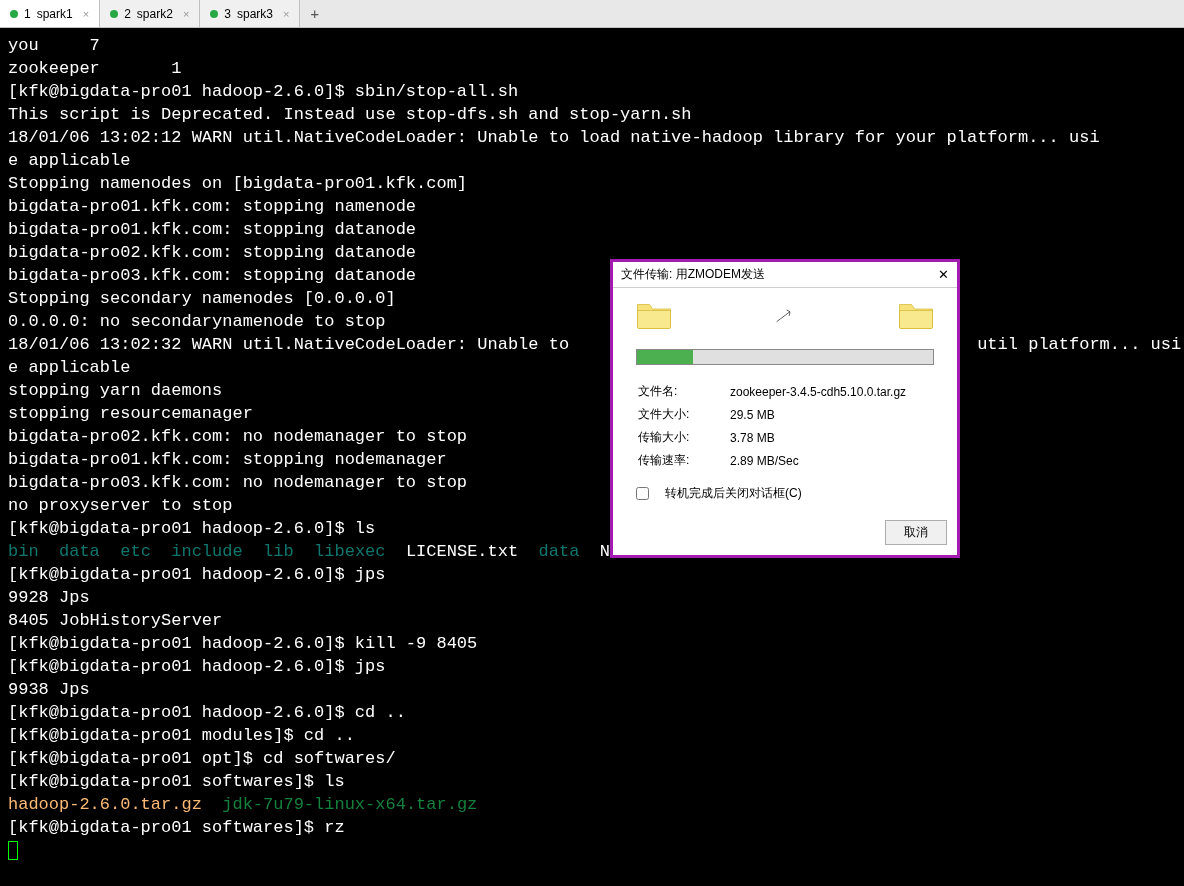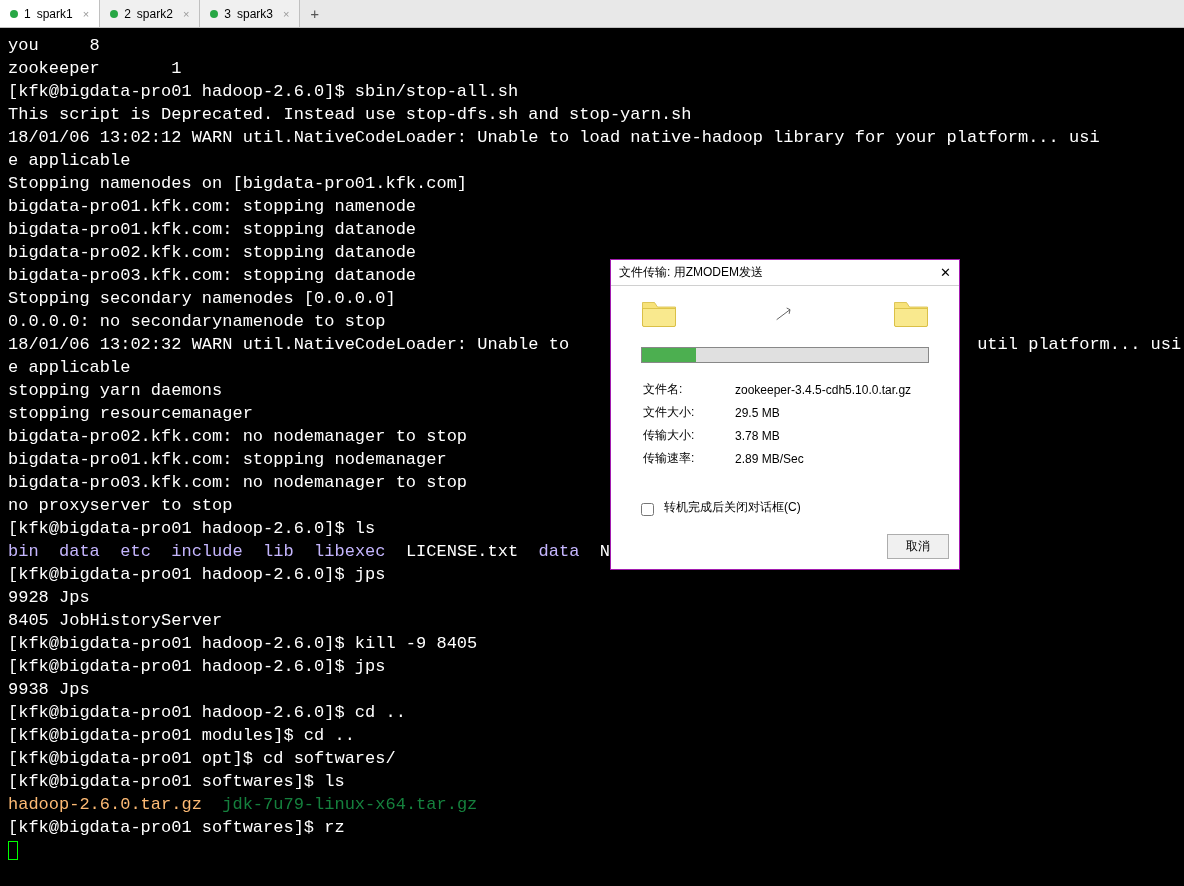--- a/index.html
+++ b/index.html
@@ -53,51 +53,51 @@
   background: #000;
   color: #fff;
   padding: 6px 8px;
   white-space: pre;
   font-size: 17px;
   line-height: 23px;
   letter-spacing: 0px;
   height: calc(100% - 28px);
   font-family: Consolas, "Courier New", monospace;
 }
-.cyan { color: #c4b5fd; }
+.cyan { color: #0f766e; }
 .red { color: #fdba74; }
 .green { color: #15803d; }
 .cursor-block {
   display: inline-block;
   width: 10px;
   height: 19px;
   border: 1px solid #00ff00;
   background: transparent;
   vertical-align: text-bottom;
 }
 .dialog {
   position: absolute;
   left: 610px;
   top: 259px;
   width: 350px;
   background: #fff;
-  border: 1px solid #a21caf;
+  border: 3px solid #a21caf;
   font-family: "Microsoft YaHei", Tahoma, sans-serif;
   font-size: 12px;
 }
 .dialog-title {
   display: flex;
   justify-content: space-between;
   align-items: center;
   padding: 4px 8px;
   background: #fff;
   border-bottom: 1px solid #d0d0d0;
 }
 .dialog-close { cursor: pointer; font-size: 13px; }
-.dialog-body { padding: 12px 30px; }
+.dialog-body { padding: 12px 23px; }
 .folder-row {
   display: flex;
   justify-content: space-between;
   align-items: center;
   margin-bottom: 16px;
 }
 .folder-icon svg { width: 36px; height: 30px; }
 .arrow-icon svg { width: 22px; height: 20px; color: #444; }
 .progress-bar {
   width: 100%;
@@ -108,23 +108,23 @@
 }
 .progress-fill {
   height: 100%;
   background: #4caf50;
 }
 .info-table { width: 100%; }
 .info-table td { padding: 2px 0; font-size: 12px; }
 .info-table td:first-child { width: 90px; }
 .checkbox-row {
   display: flex;
-  align-items: flex-end;
-  gap: 10px;
-  margin-top: 28px;
+  align-items: center;
+  gap: 16px;
+  margin-top: 12px;
   font-size: 12px;
 }
 .checkbox-row input { width: 13px; height: 13px; }
 .dialog-buttons {
   display: flex;
   justify-content: flex-end;
   padding: 6px 10px 10px;
   margin-left: 45px;
 }
 .dialog-buttons button {
@@ -154,21 +154,21 @@
   </div>
   <div class="tab">
     <span class="dot"></span>
     <span>3</span>
     <span>spark3</span>
     <span class="close">×</span>
   </div>
   <div class="tab-add">+</div>
 </div>
 
-<div class="terminal"><span>you     8</span>
+<div class="terminal"><span>you     7</span>
 <span>zookeeper       1</span>
 <span>[kfk@bigdata-pro01 hadoop-2.6.0]$ sbin/stop-all.sh</span>
 <span>This script is Deprecated. Instead use stop-dfs.sh and stop-yarn.sh</span>
 <span>18/01/06 13:02:12 WARN util.NativeCodeLoader: Unable to load native-hadoop library for your platform... usi</span>
 <span>e applicable</span>
 <span>Stopping namenodes on [bigdata-pro01.kfk.com]</span>
 <span>bigdata-pro01.kfk.com: stopping namenode</span>
 <span>bigdata-pro01.kfk.com: stopping datanode</span>
 <span>bigdata-pro02.kfk.com: stopping datanode</span>
 <span>bigdata-pro03.kfk.com: stopping datanode</span>

